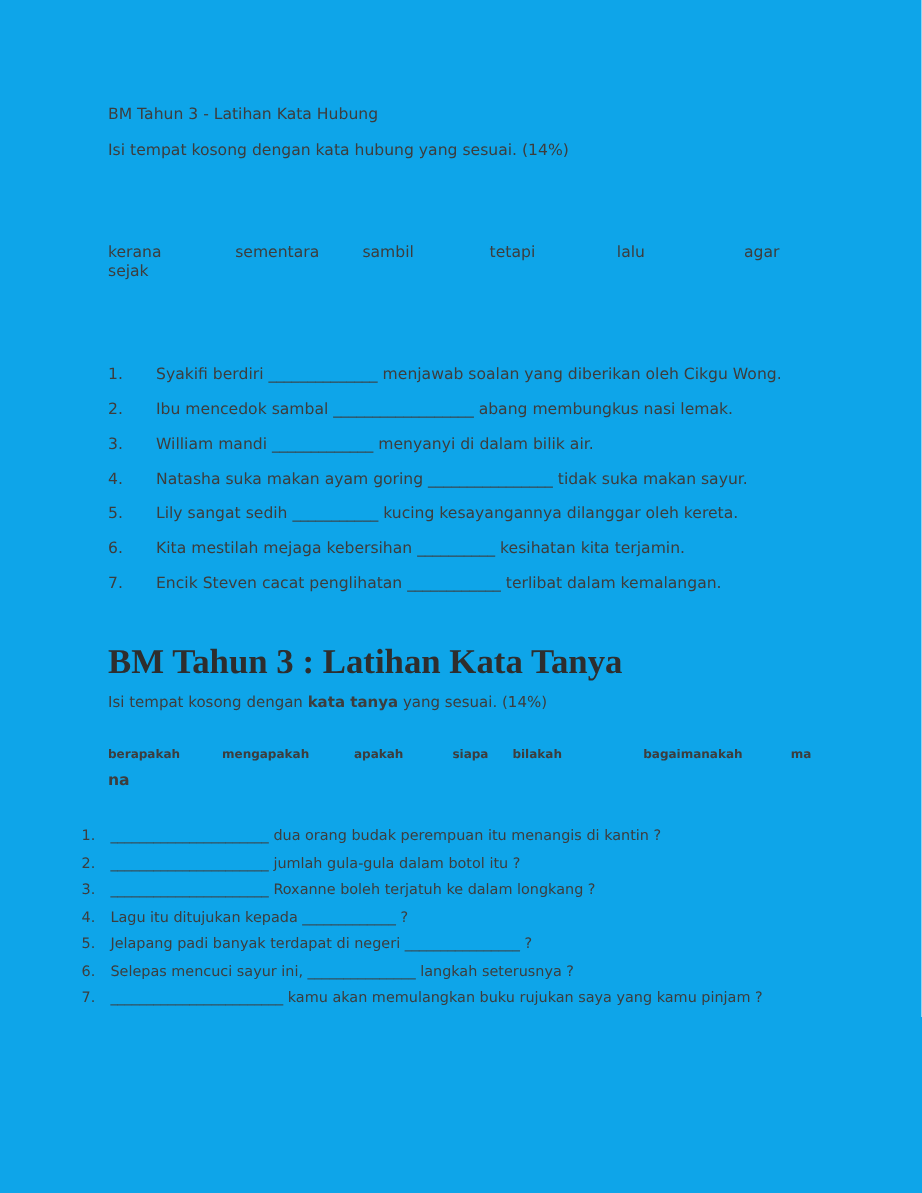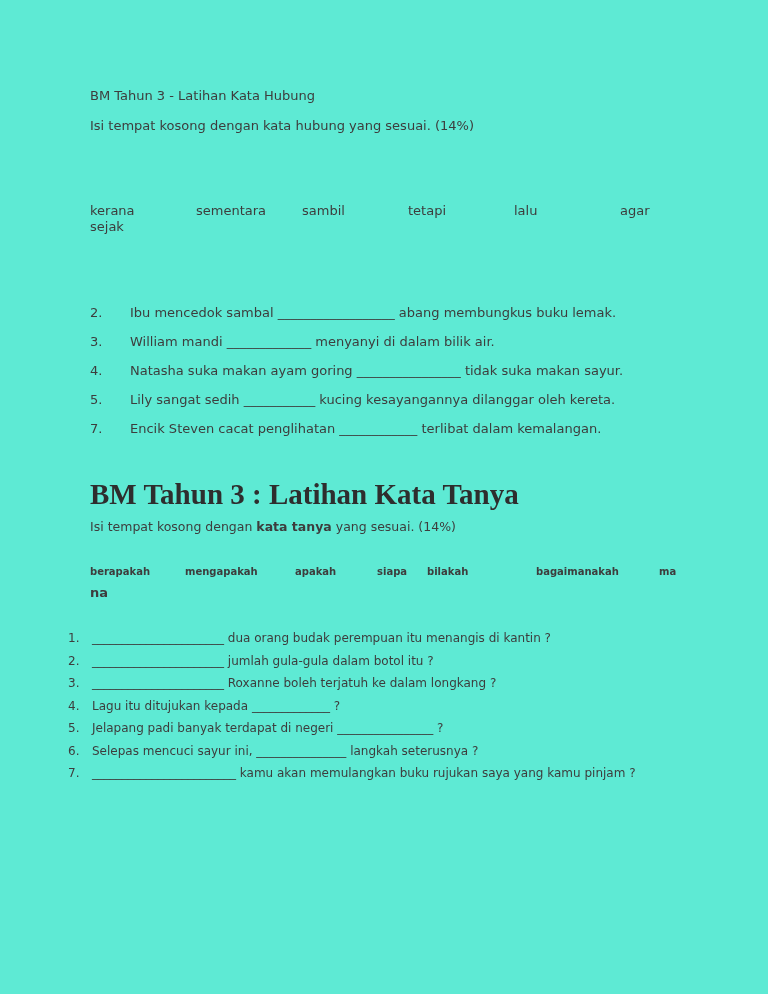--- a/index.html
+++ b/index.html
@@ -4,21 +4,21 @@
 <style>
   html, body {
     margin: 0;
     padding: 0;
     background: #ffffff;
   }
   .page {
     position: relative;
     width: 768px;
     height: 994px;
-    background: #5eead4;
+    background: #0ea5e9;
     overflow: hidden;
     font-family: "DejaVu Sans", "Liberation Sans", sans-serif;
     color: #3d3d3d;
     box-sizing: border-box;
   }
   .content {
     padding: 88px 66px 0 90px;
     font-size: 13px;
     line-height: 16px;
   }
@@ -115,24 +115,26 @@
 
     <p class="s1-title">BM Tahun 3 - Latihan Kata Hubung</p>
     <p class="s1-instruction">Isi tempat kosong dengan kata hubung yang sesuai. (14%)</p>
 
     <div class="wb1">
       <span class="wb-word">kerana</span><span class="wb-word">sementara</span><span class="wb-word">sambil</span><span class="wb-word">tetapi</span><span class="wb-word">lalu</span><span class="wb-word">agar</span>
     </div>
     <div class="wb1-line2">sejak</div>
 
     <div>
-      <p class="q1-item"><span class="q1-num">2.</span><span>Ibu mencedok sambal __________________ abang membungkus buku lemak.</span></p>
+      <p class="q1-item"><span class="q1-num">1.</span><span>Syakifi berdiri ______________ menjawab soalan yang diberikan oleh Cikgu Wong.</span></p>
+      <p class="q1-item"><span class="q1-num">2.</span><span>Ibu mencedok sambal __________________ abang membungkus nasi lemak.</span></p>
       <p class="q1-item"><span class="q1-num">3.</span><span>William mandi _____________ menyanyi di dalam bilik air.</span></p>
       <p class="q1-item"><span class="q1-num">4.</span><span>Natasha suka makan ayam goring ________________ tidak suka makan sayur.</span></p>
       <p class="q1-item"><span class="q1-num">5.</span><span>Lily sangat sedih ___________ kucing kesayangannya dilanggar oleh kereta.</span></p>
+      <p class="q1-item"><span class="q1-num">6.</span><span>Kita mestilah mejaga kebersihan __________ kesihatan kita terjamin.</span></p>
       <p class="q1-item"><span class="q1-num">7.</span><span>Encik Steven cacat penglihatan ____________ terlibat dalam kemalangan.</span></p>
     </div>
 
     <h1 class="s2-title">BM Tahun 3 : Latihan Kata Tanya</h1>
     <p class="s2-instruction"><span>Isi tempat kosong dengan </span><span class="bold">kata tanya</span><span> yang sesuai. (14%)</span></p>
 
     <div class="wb2">
       <span class="wb-word">berapakah</span><span class="wb-word">mengapakah</span><span class="wb-word">apakah</span><span class="wb-word">siapa</span><span class="wb-word">bilakah</span><span class="wb-word">bagaimanakah</span><span class="wb-word">ma</span>
     </div>
     <div class="wb2-line2">na</div>

